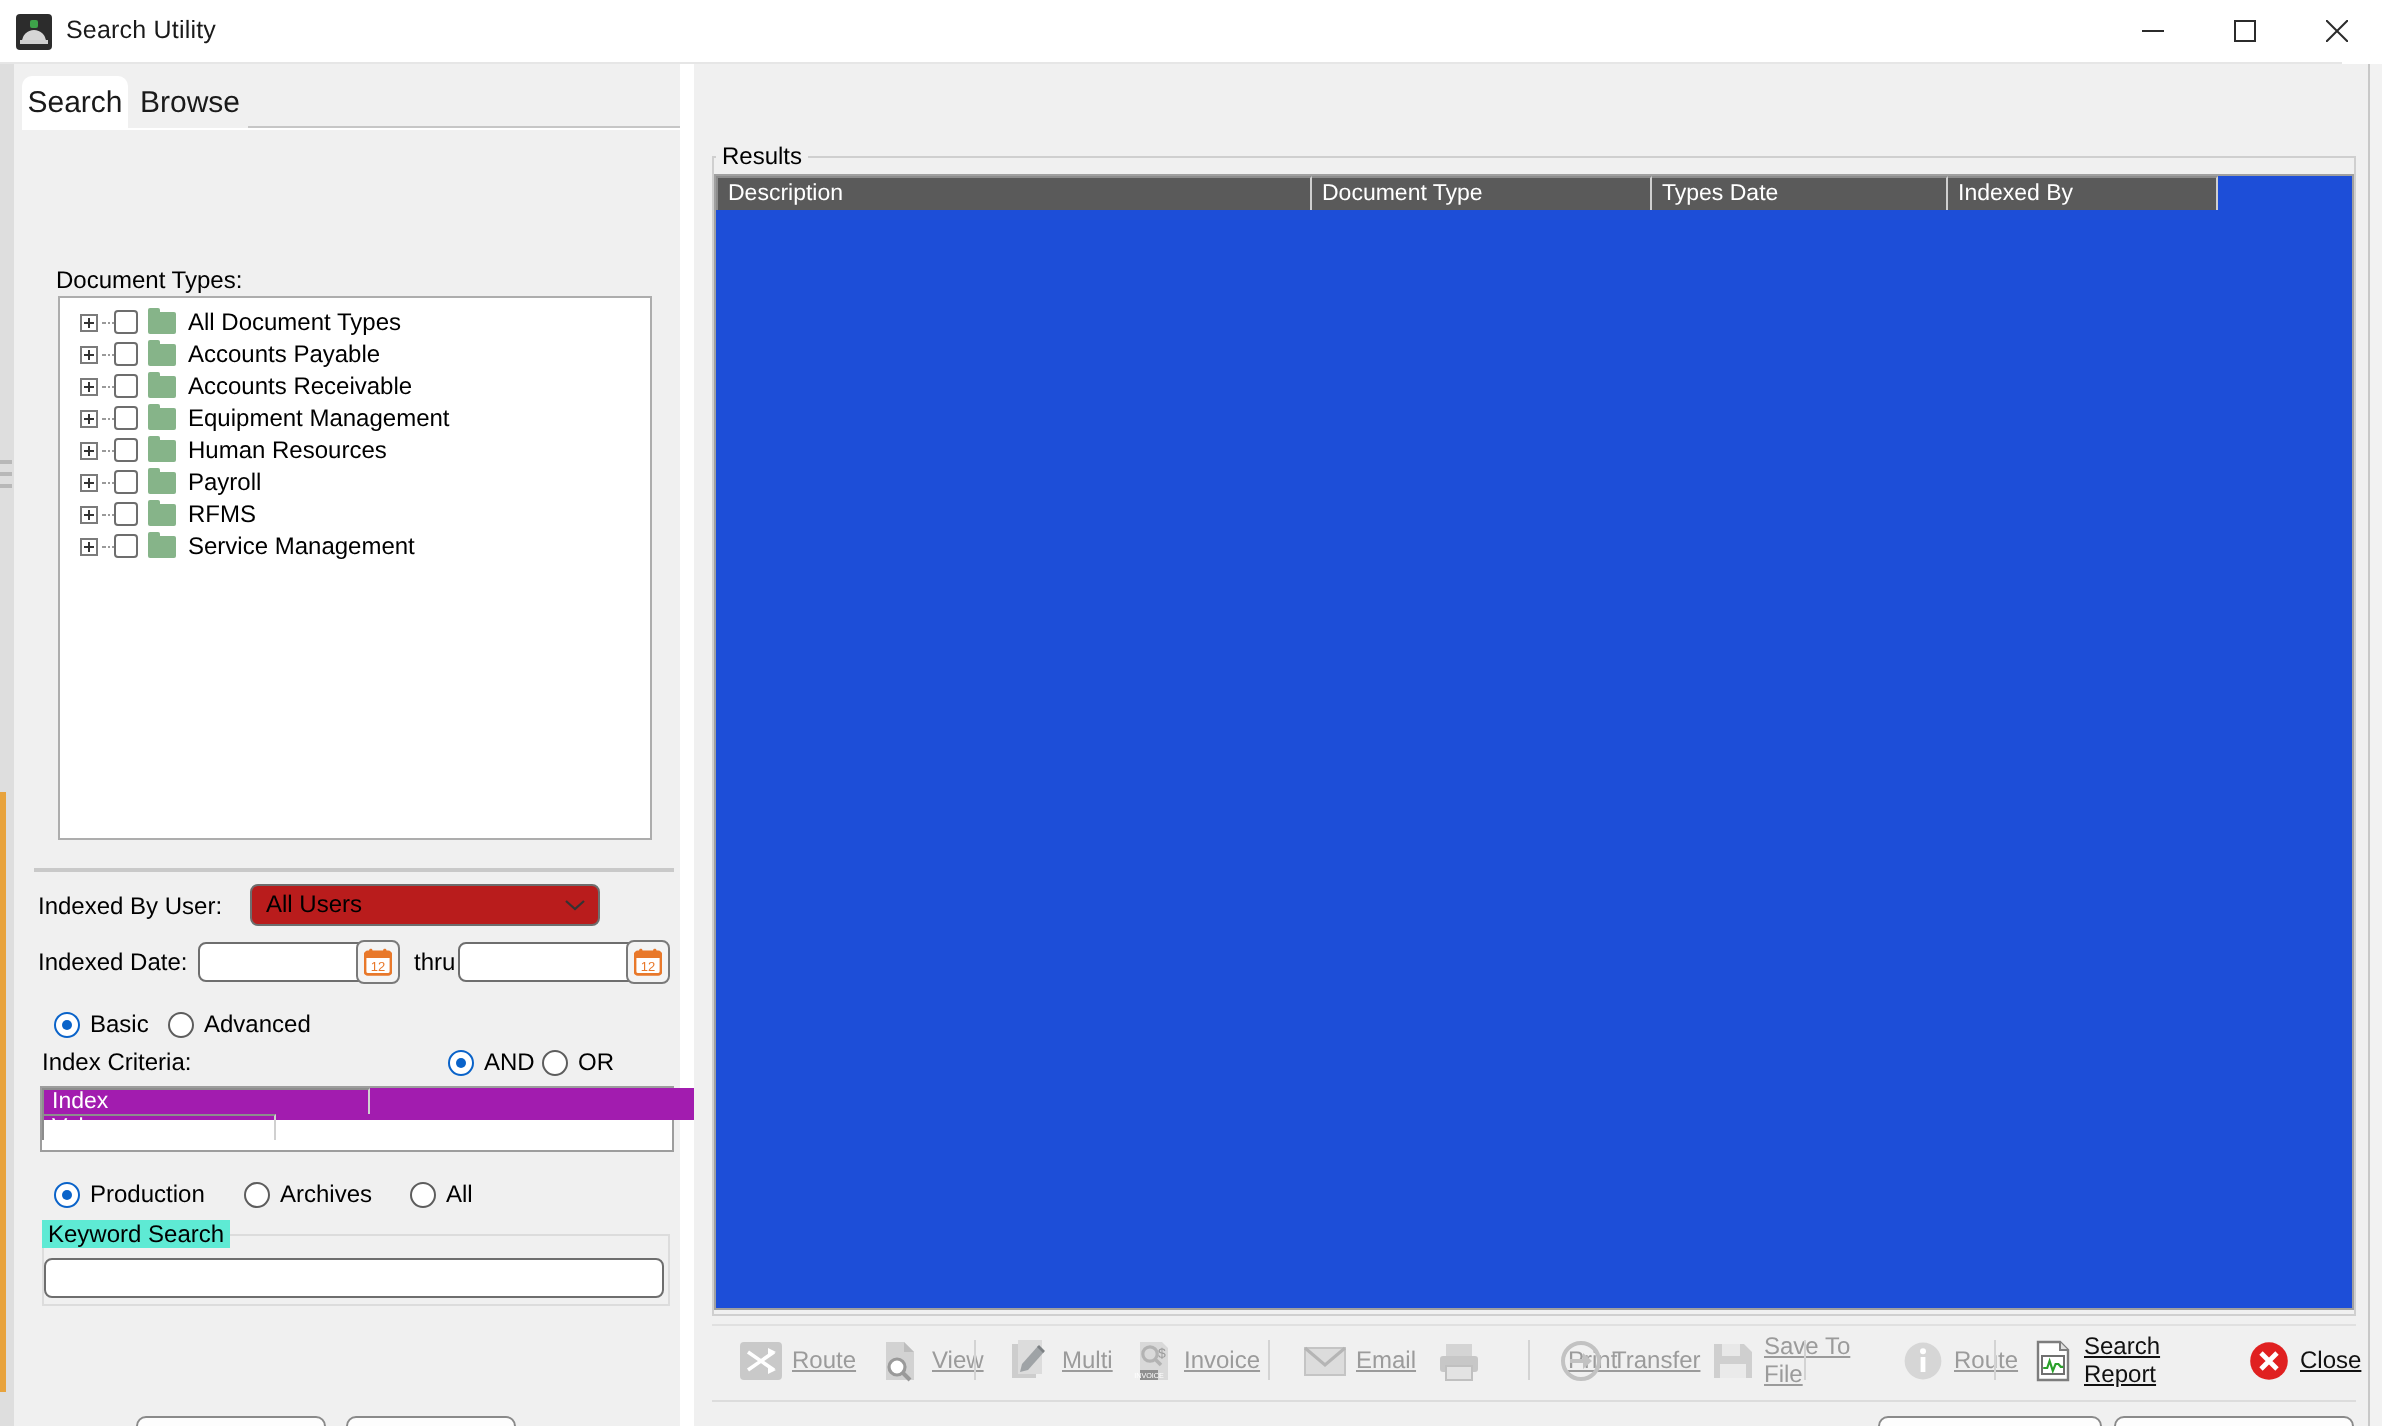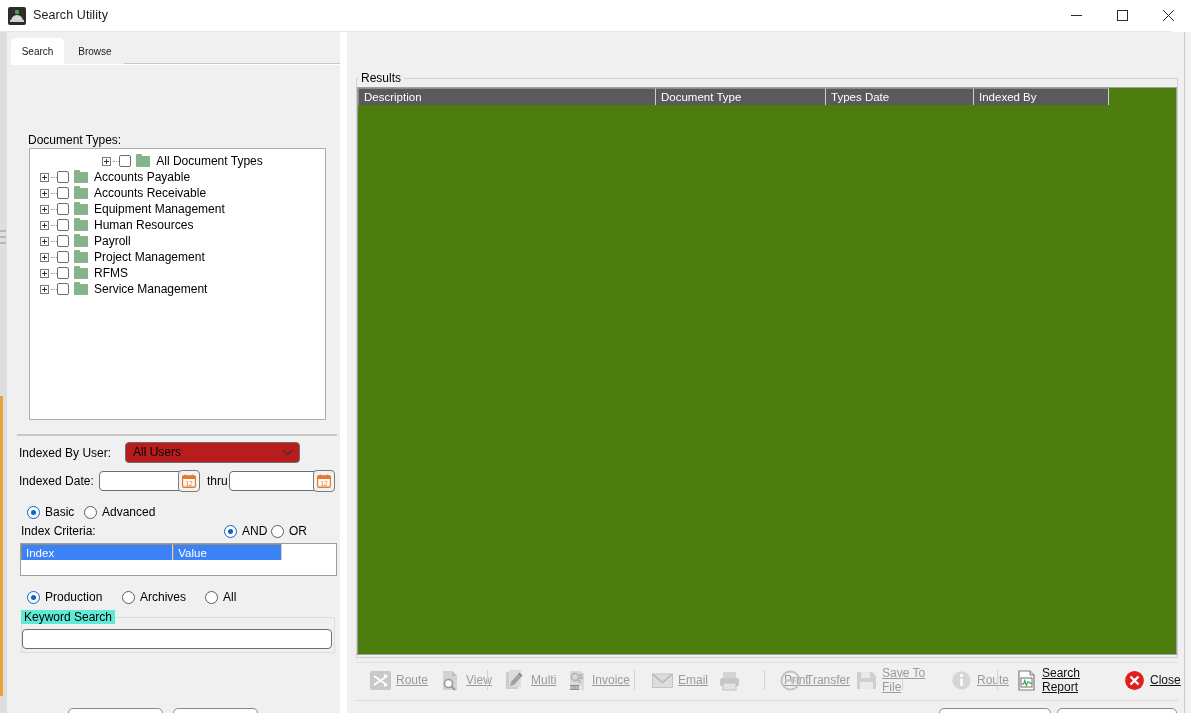--- a/index.html
+++ b/index.html
@@ -68,21 +68,21 @@
   #left-panel {
     position: absolute; left: 7px; top: 32px; width: 333px; height: 681px;
     background: #f0f0f0;
   }
   #tabstrip {
     position: absolute; left: 0; top: 6px; width: 333px; height: 26px;
   }
   .tab {
     position: absolute; top: 0; height: 26px;
     display: flex; align-items: center; justify-content: center;
-    font-size: 10px; color: #1a1a1a;
+    font-size: 15px; color: #1a1a1a;
   }
   #tab-search {
     left: 4px; width: 53px;
     background: #ffffff;
     border-radius: 5px 5px 0 0;
   }
   #tab-browse { left: 60px; width: 56px; background: transparent; }
   #tab-underline {
     position: absolute; left: 117px; top: 25px; width: 216px; height: 1px;
     background: #c6c6c6;
@@ -195,22 +195,22 @@
   #r-and { left: 217px; top: 493px; }
   #r-and-l { left: 235px; top: 492px; }
   #r-or { left: 264px; top: 493px; }
   #r-or-l { left: 282px; top: 492px; }
 
   #crit-grid {
     position: absolute; left: 13px; top: 511px; width: 317px; height: 33px;
     background: #ffffff; border: 1px solid #9d9d9d;
   }
   #crit-head {
-    position: absolute; left: 0; top: 0; width: 261px; height: 16px;
-    background: #3b82f6; display: flex;
+    position: absolute; left: 0; top: 0; width: 326px; height: 16px;
+    background: #a21caf; display: flex; flex-direction: column;
   }
   .crit-col {
     height: 16px; display: flex; align-items: center; padding-left: 4px;
     color: #ffffff; font-size: 11.5px; border-right: 1px solid #d0d0d0;
     border-top: 1px solid #8d8d8d; border-left: 1px solid #8d8d8d;
   }
   #crit-col-index { width: 164px; }
   #crit-col-value { width: 117px; }
 
   
@@ -255,21 +255,21 @@
   }
   #results-box {
     position: absolute; left: 9px; top: 46px; width: 822px; height: 580px;
     border: 1px solid #cfcfcf; background: #f0f0f0;
   }
   #results-legend-cover {
     position: absolute; left: 11px; top: 46px; width: 44px; height: 1px; background: #f0f0f0; z-index: 1;
   }
   #results-grid {
     position: absolute; left: 10px; top: 55px; width: 820px; height: 568px;
-    background: #4d7c0f; border: 1px solid #a0a0a0;
+    background: #1d4ed8; border: 1px solid #a0a0a0;
   }
   #results-head {
     position: absolute; left: 0; top: 0; width: 751px; height: 17px;
     background: #5a5a5a; display: flex;
   }
   .res-col {
     height: 17px; display: flex; align-items: center; padding-left: 5px;
     color: #ffffff; font-size: 11.5px;
     border-right: 1px solid #cfcfcf; border-top: 1px solid #8d8d8d;
   }
@@ -346,21 +346,21 @@
       <span>Browse</span>
     </div>
     <div id="tab-underline"></div>
   </div>
   <div id="tab-page"></div>
 
 
   <div id="doctypes-label">Document Types:</div>
 
   <div id="doctypes-tree">
-      <div class="tree-row" style="margin-top: 4px; justify-content: center;">
+      <div class="tree-row" style="margin-top: 4px;">
         <span class="expander"></span>
         <span class="dots"></span>
         <span class="tree-check"></span>
         <span class="folder"></span>
         <span class="tree-label">All Document Types</span>
       </div>
       <div class="tree-row" style="margin-top: 0px;">
         <span class="expander"></span>
         <span class="dots"></span>
         <span class="tree-check"></span>
@@ -387,27 +387,20 @@
         <span class="tree-check"></span>
         <span class="folder"></span>
         <span class="tree-label">Human Resources</span>
       </div>
       <div class="tree-row" style="margin-top: 0px;">
         <span class="expander"></span>
         <span class="dots"></span>
         <span class="tree-check"></span>
         <span class="folder"></span>
         <span class="tree-label">Payroll</span>
-      </div>
-      <div class="tree-row" style="margin-top: 0px;">
-        <span class="expander"></span>
-        <span class="dots"></span>
-        <span class="tree-check"></span>
-        <span class="folder"></span>
-        <span class="tree-label">Project Management</span>
       </div>
       <div class="tree-row" style="margin-top: 0px;">
         <span class="expander"></span>
         <span class="dots"></span>
         <span class="tree-check"></span>
         <span class="folder"></span>
         <span class="tree-label">RFMS</span>
       </div>
       <div class="tree-row" style="margin-top: 0px;">
         <span class="expander"></span>

